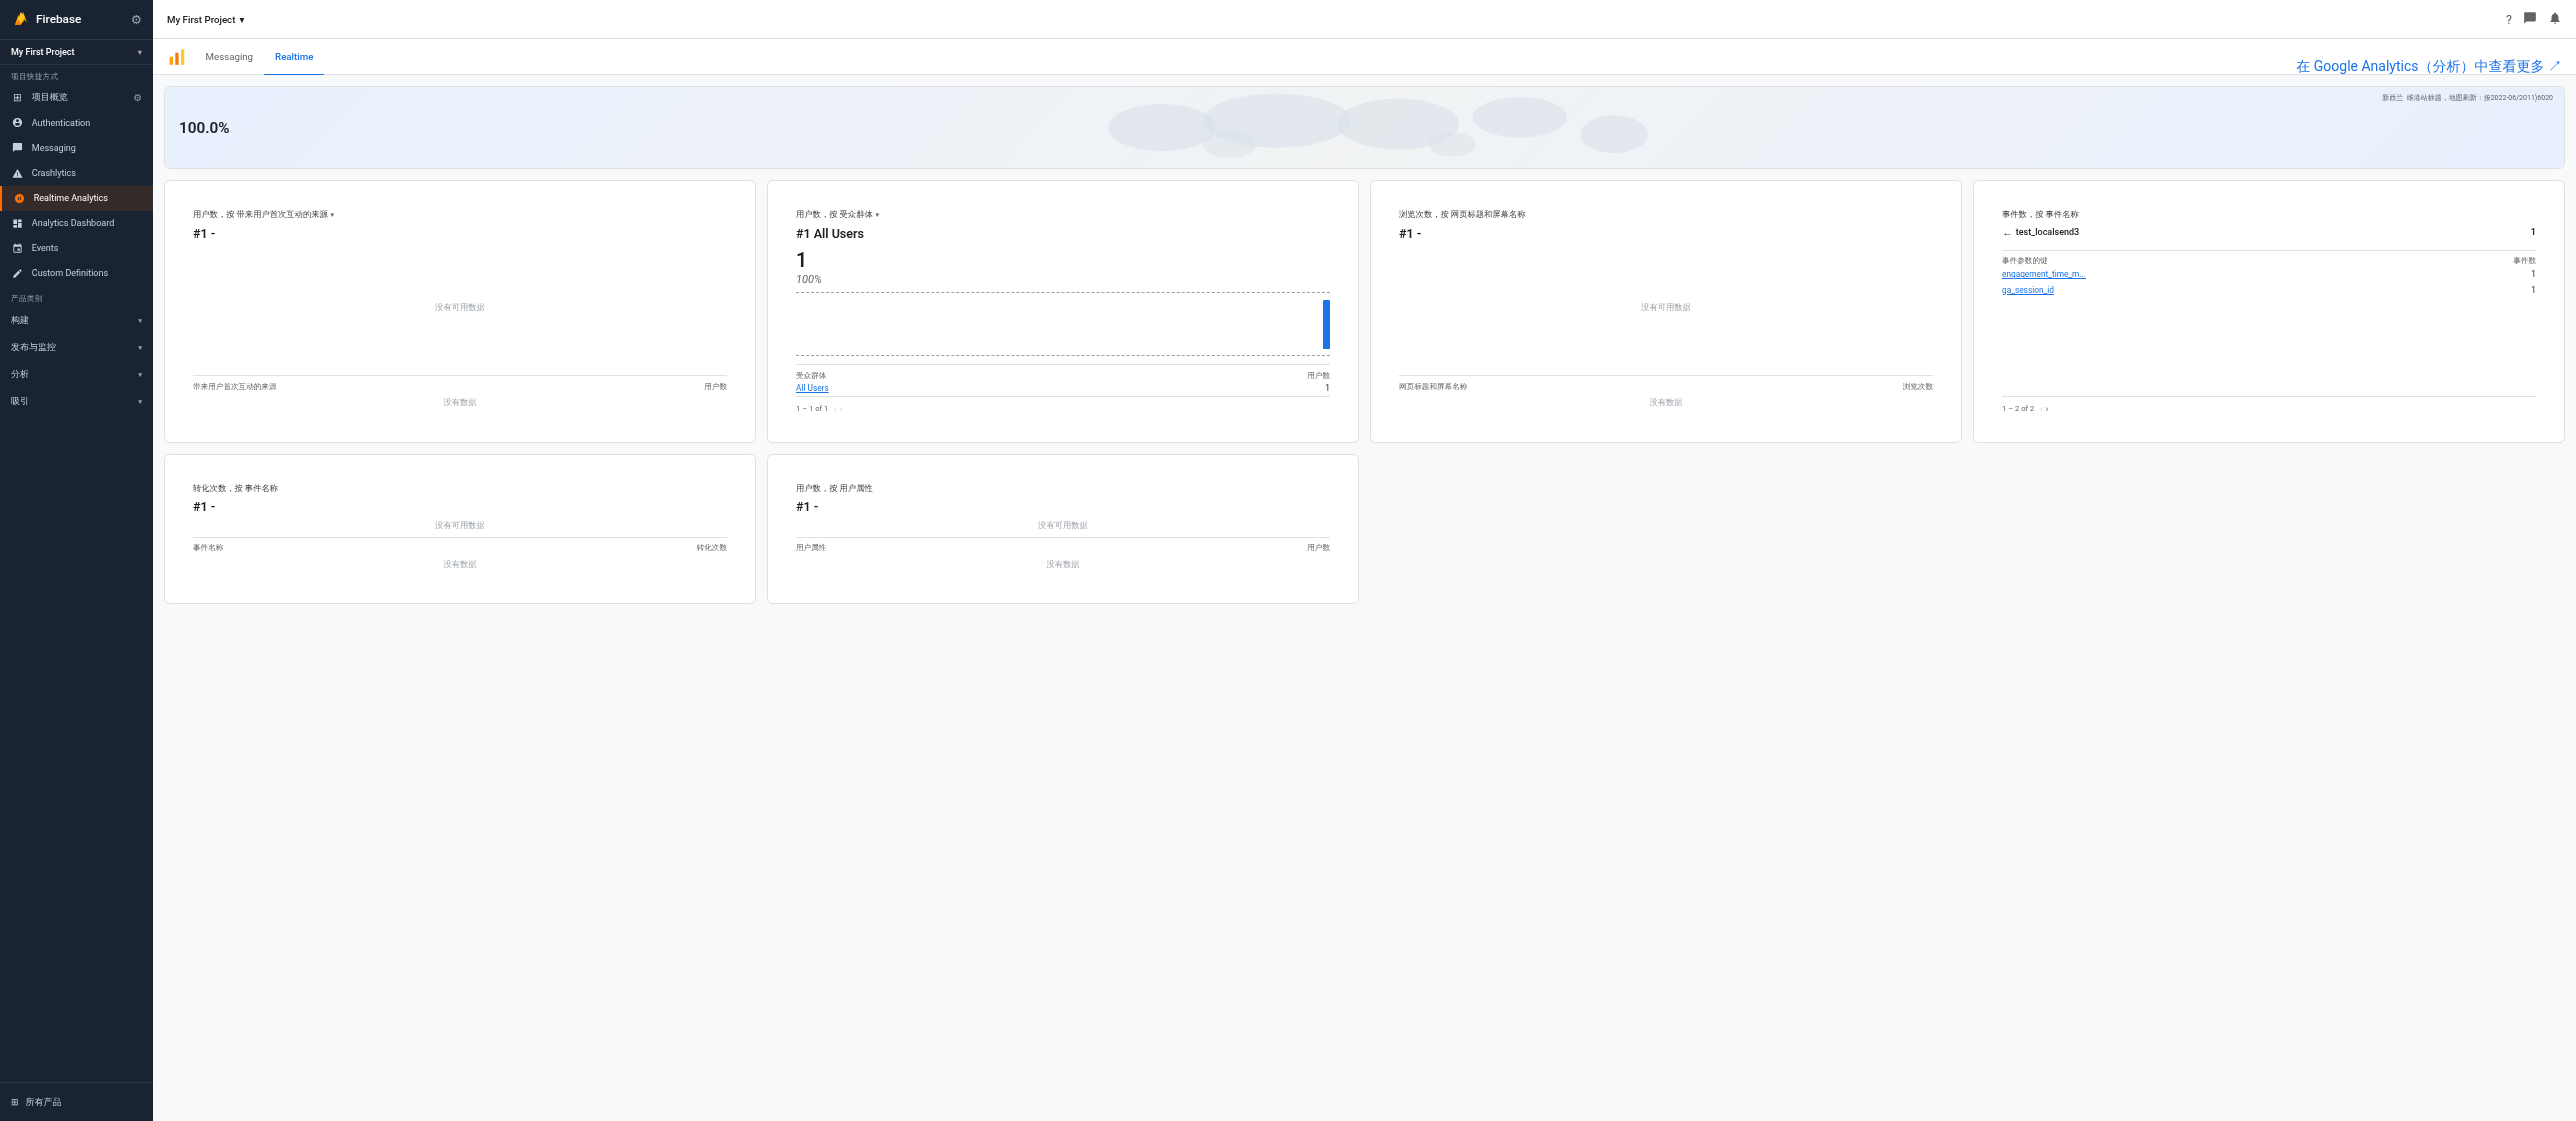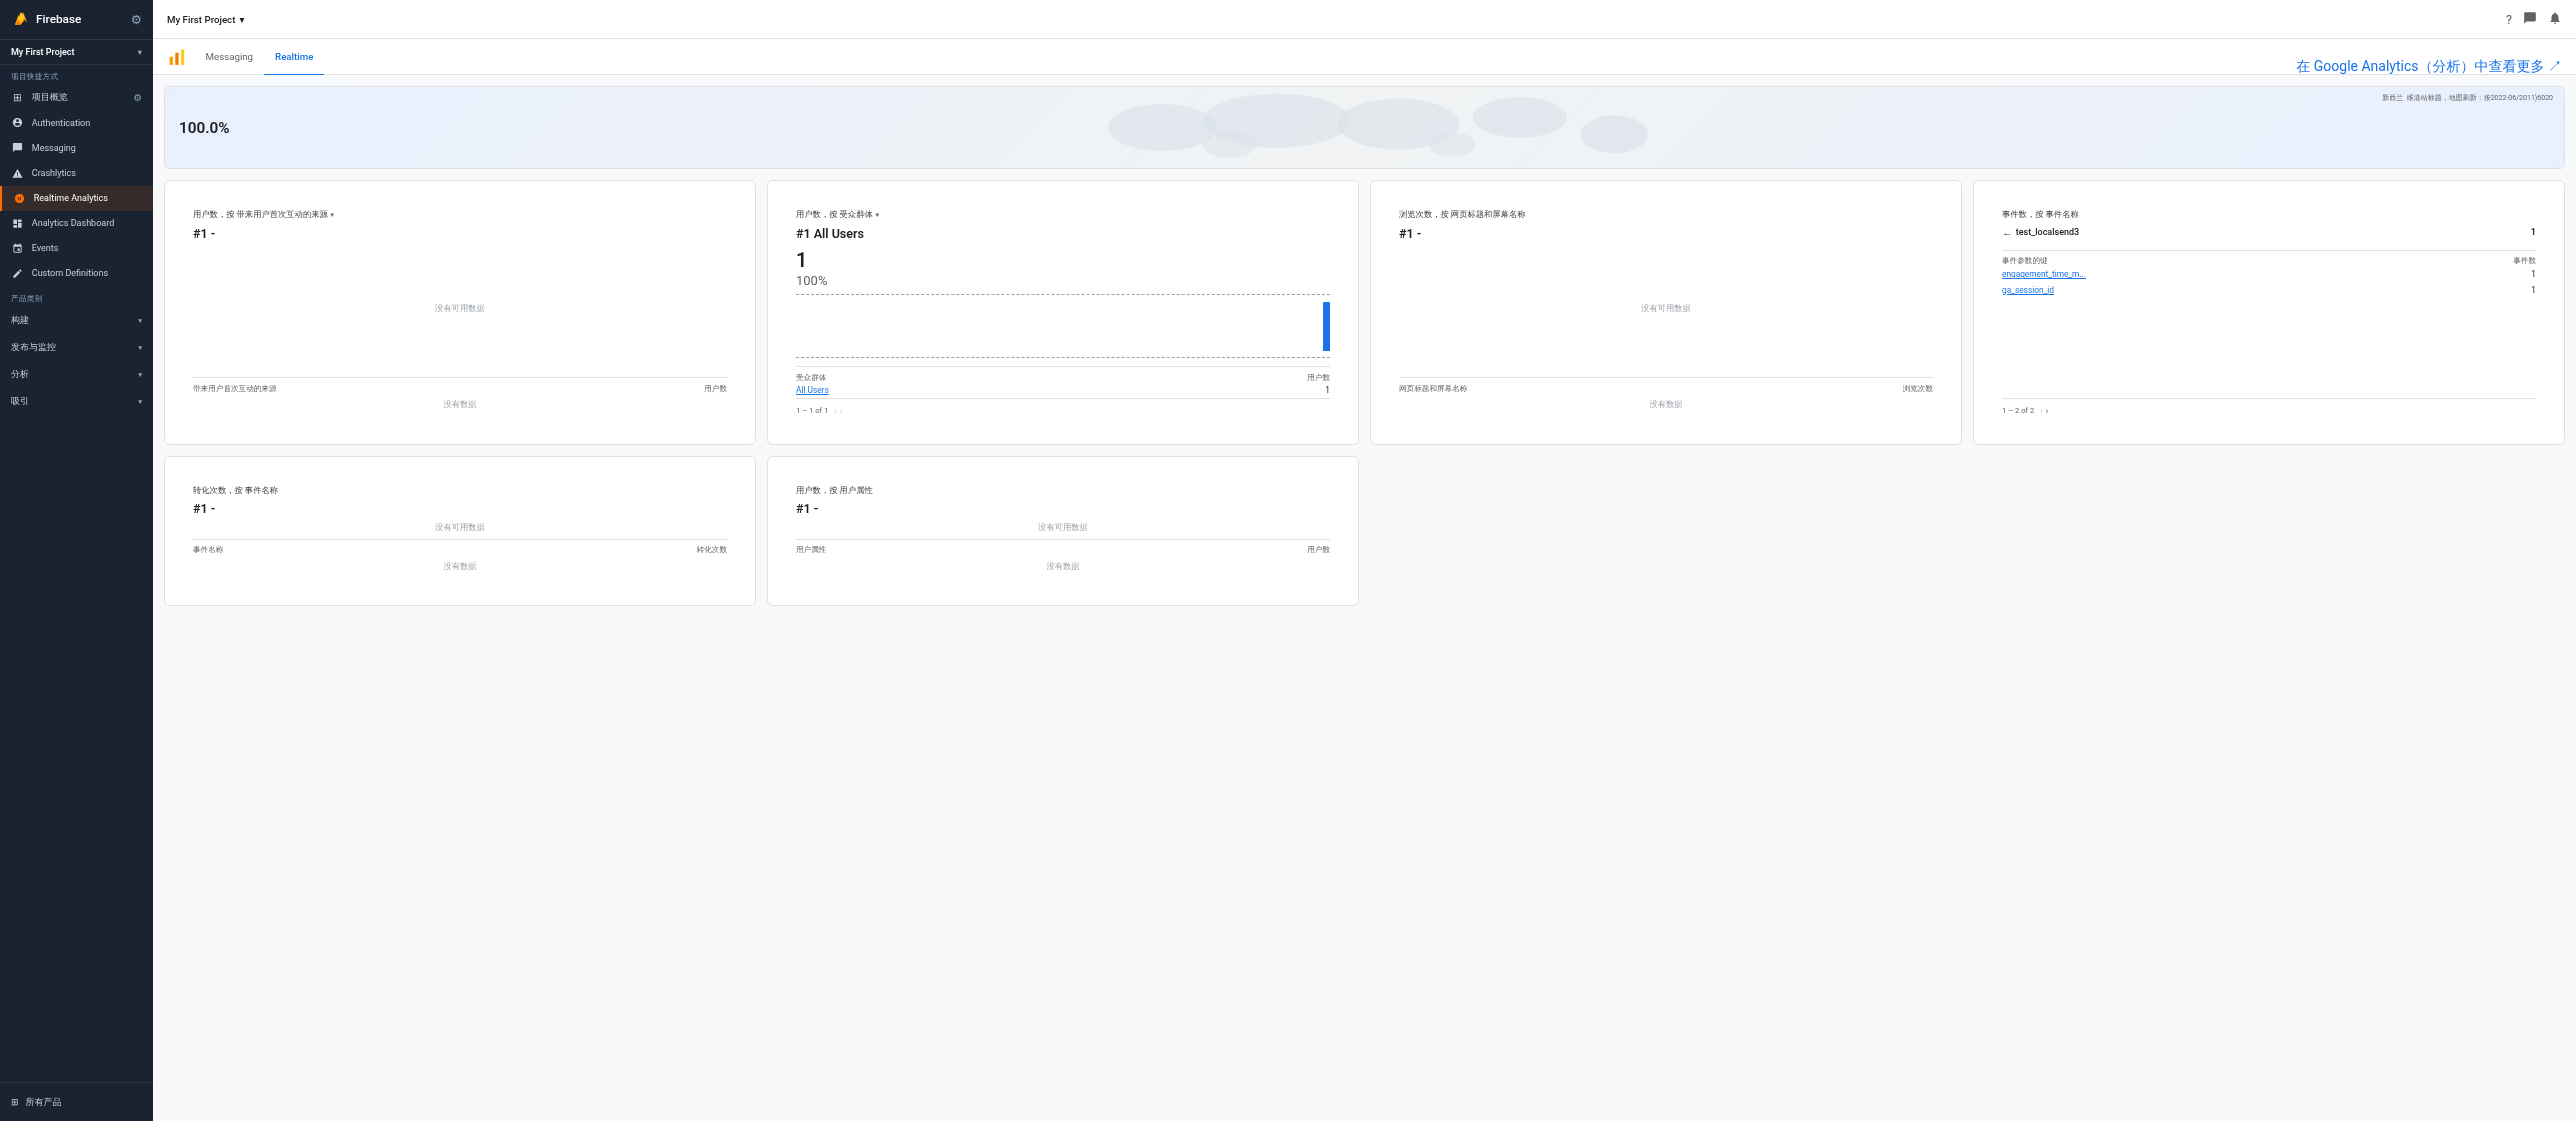--- a/index.html
+++ b/index.html
@@ -525,21 +525,21 @@
         <div class="card-title">
           <span>用户数，按 受众群体</span>
           <span class="dropdown-arrow">▾</span>
         </div>
         <div style="display:flex;align-items:center;gap:5.6px;margin-bottom:2.8px;">
           <div class="card-rank">
             <span>#1 All Users</span>
           </div>
         </div>
         <div style="font-size:19.5px;font-weight:600;color:#202124;margin-bottom:1.4px;">1</div>
-        <div style="font-size:13px;color:#5f6368;margin-bottom:2.8px;">100%</div>
+        <div style="font-size:11px;color:#5f6368;margin-bottom:2.8px;font-style:italic;">100%</div>
         <div class="dashed-line"></div>
 
         <div style="height:56px;display:flex;align-items:flex-end;justify-content:flex-end;padding:2.8px 0;">
           <div style="width:7px;height:49px;background:#1a73e8;border-radius:1.4px 1.4px 0 0;"></div>
         </div>
         <div class="dashed-line"></div>
         <div class="card-table-header">
           <span>受众群体</span>
           <span>用户数</span>
         </div>

